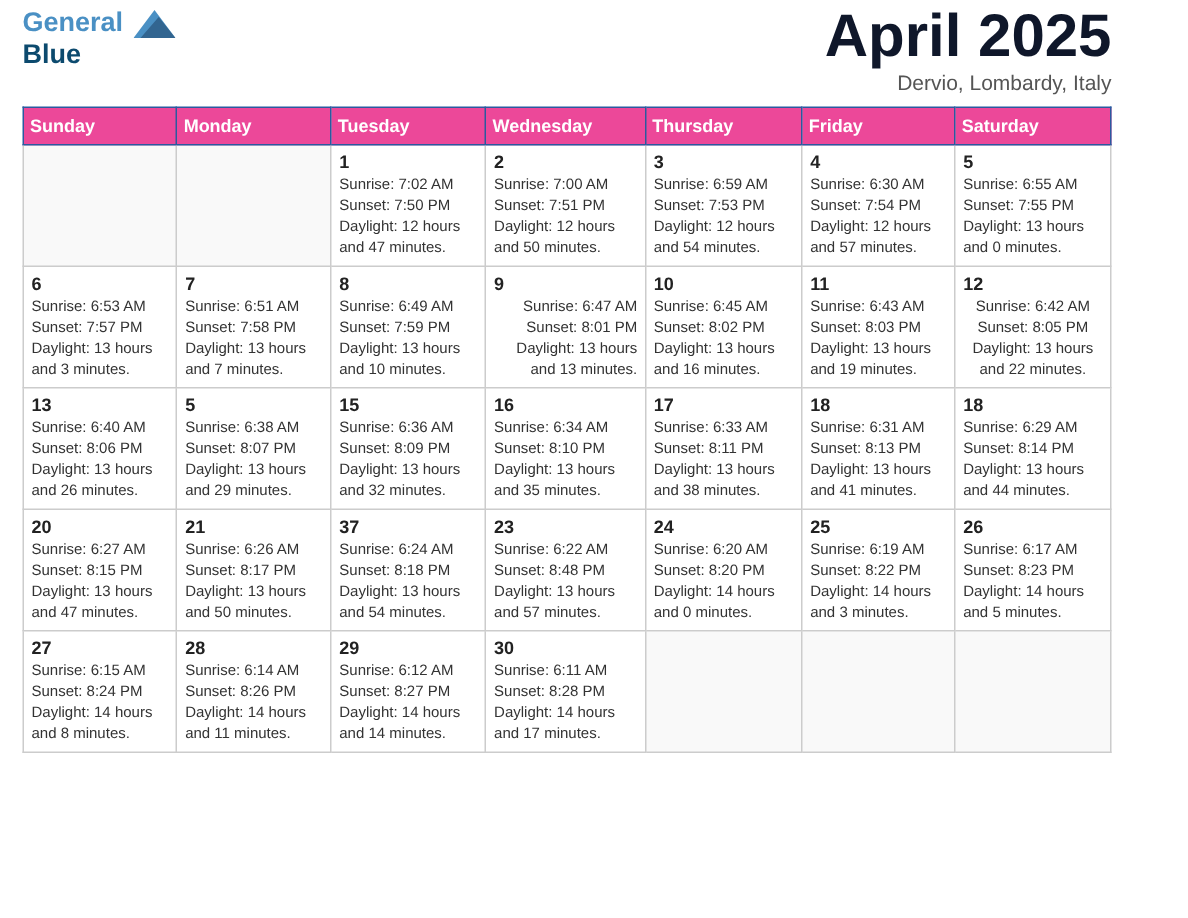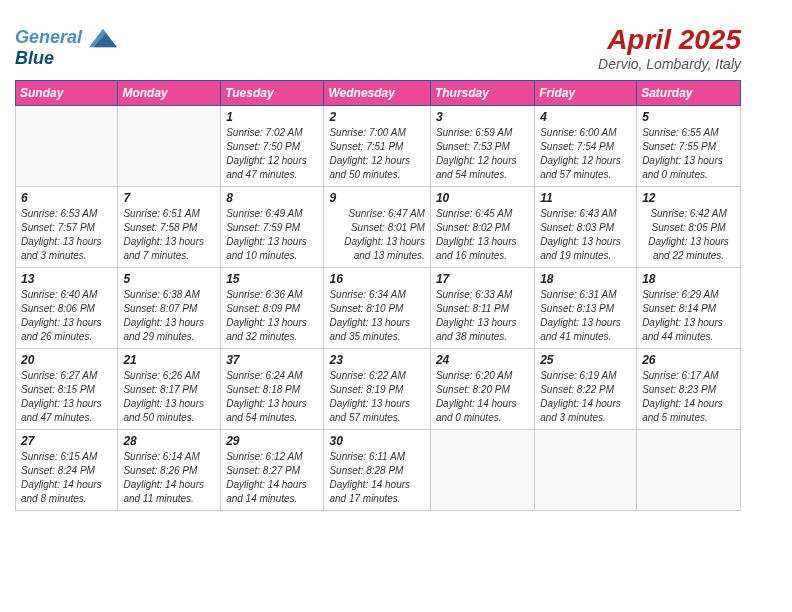--- a/index.html
+++ b/index.html
@@ -7,22 +7,21 @@
       font-family: Arial, sans-serif;
       background: #fff;
       width: 792px;
       min-height: 612px;
       padding: 0;
     }
     .page {
       width: 756px;
       min-height: 612px;
       background: #fff;
-      padding: 24px 15px 10px 15px;
-      font-style: italic;
+      padding: 2px 15px 10px 15px;
     }
     .header {
       display: flex;
       justify-content: space-between;
       align-items: flex-start;
       margin-bottom: 8px;
     }
     .logo {
       display: flex;
       align-items: center;
@@ -38,23 +37,23 @@
     }
     .logo-icon {
       width: 28px;
       height: 28px;
       margin-left: 2px;
     }
     .title-block {
       text-align: right;
     }
     .month-title {
-      font-size: 28px;
+      font-size: 40px;
       font-weight: bold;
-      color: #b91c1c;
+      color: #0f172a;
     }
     .subtitle {
       font-size: 14px;
       color: #555;
     }
     .calendar {
       width: 100%;
       border-collapse: collapse;
       font-size: 11px;
     }
@@ -144,21 +143,21 @@
 Daylight: 12 hours and 50 minutes.</div>
           </td>
           <td>
             <div class="day-num">3</div>
             <div class="day-info" style="white-space: pre-wrap;">Sunrise: 6:59 AM
 Sunset: 7:53 PM
 Daylight: 12 hours and 54 minutes.</div>
           </td>
           <td>
             <div class="day-num">4</div>
-            <div class="day-info" style="white-space: pre-wrap;">Sunrise: 6:00 AM
+            <div class="day-info" style="white-space: pre-wrap;">Sunrise: 6:30 AM
 Sunset: 7:54 PM
 Daylight: 12 hours and 57 minutes.</div>
           </td>
           <td>
             <div class="day-num">5</div>
             <div class="day-info" style="white-space: pre-wrap;">Sunrise: 6:55 AM
 Sunset: 7:55 PM
 Daylight: 13 hours and 0 minutes.</div>
           </td>
         </tr>
@@ -265,21 +264,21 @@
           </td>
           <td>
             <div class="day-num">37</div>
             <div class="day-info" style="white-space: pre-wrap;">Sunrise: 6:24 AM
 Sunset: 8:18 PM
 Daylight: 13 hours and 54 minutes.</div>
           </td>
           <td>
             <div class="day-num">23</div>
             <div class="day-info" style="white-space: pre-wrap;">Sunrise: 6:22 AM
-Sunset: 8:19 PM
+Sunset: 8:48 PM
 Daylight: 13 hours and 57 minutes.</div>
           </td>
           <td>
             <div class="day-num">24</div>
             <div class="day-info" style="white-space: pre-wrap;">Sunrise: 6:20 AM
 Sunset: 8:20 PM
 Daylight: 14 hours and 0 minutes.</div>
           </td>
           <td>
             <div class="day-num">25</div>

